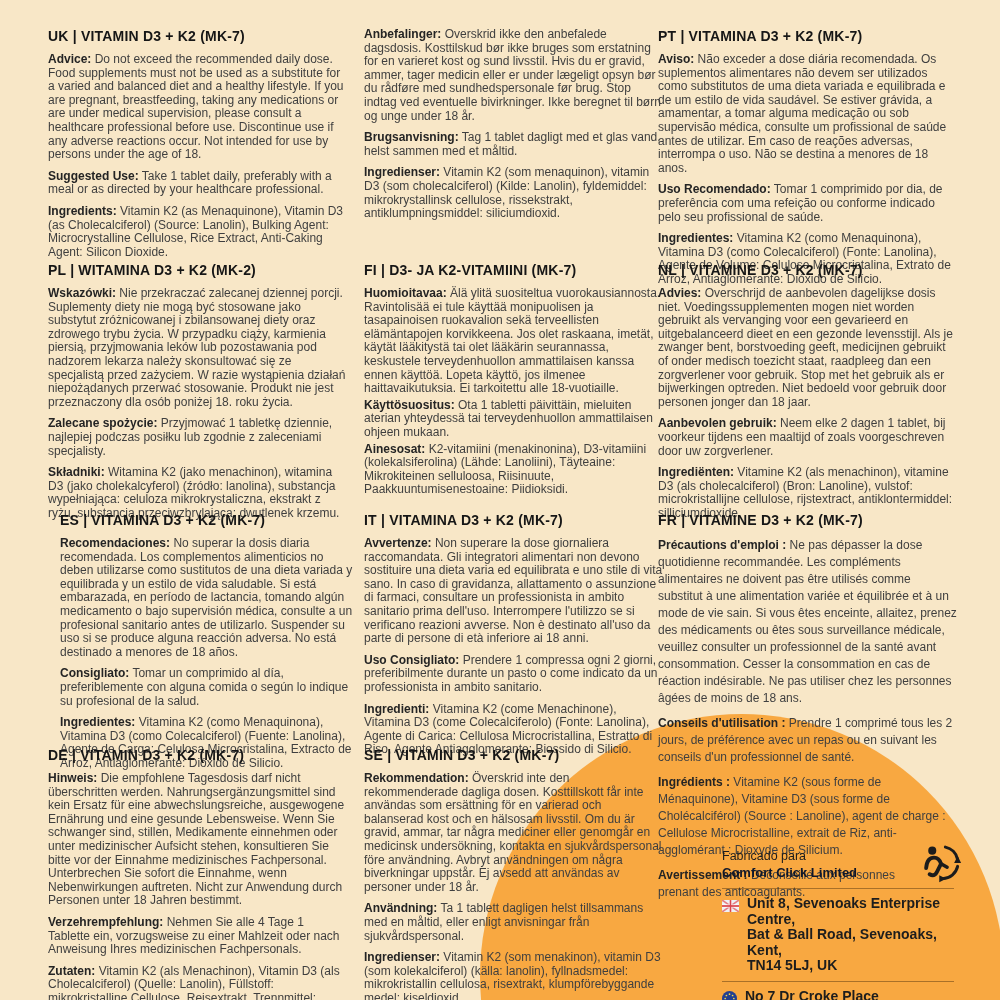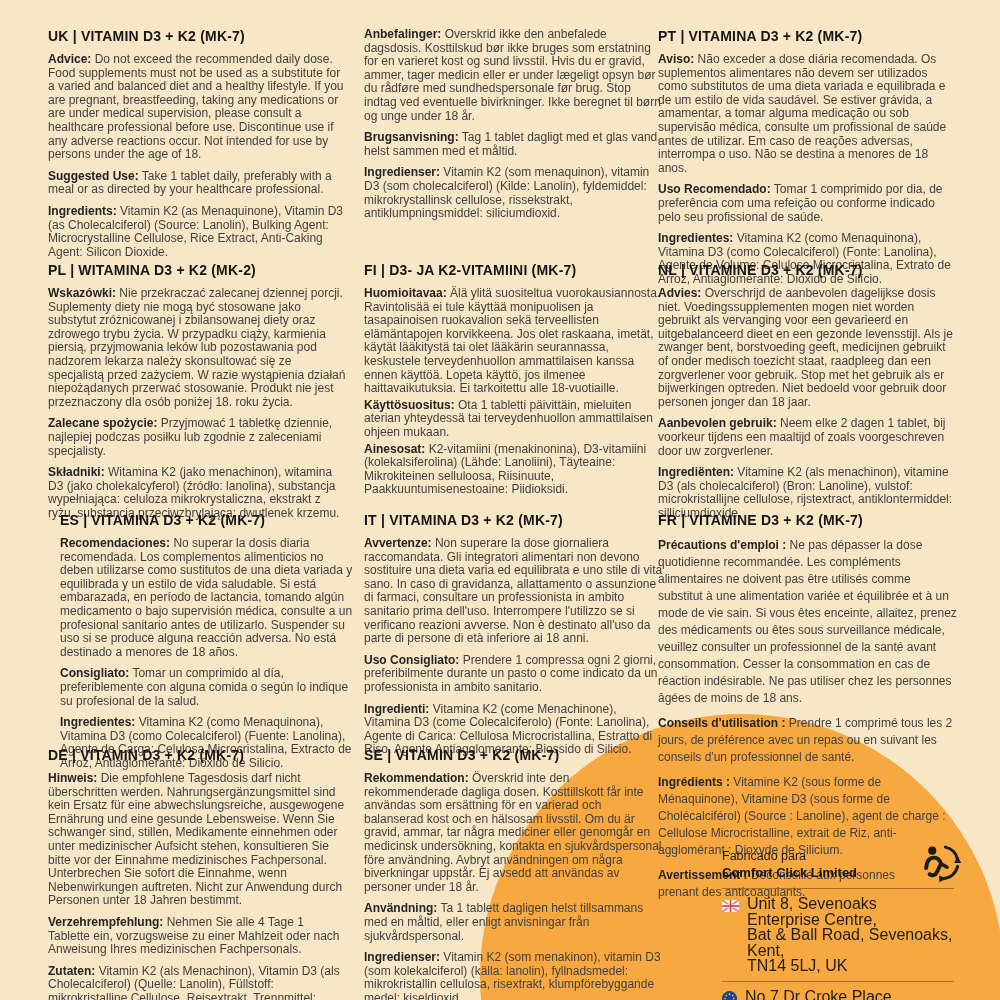--- a/index.html
+++ b/index.html
@@ -31,21 +31,21 @@
   .triman svg{width:42px;height:42px;}
   
   .sec-fr .paras > p:last-child{padding-right:52px;}
   
   .footer{position:absolute;left:722px;top:848px;width:232px;color:#1d1d1d;}
   .made-for{font-size:12.5px;line-height:16px;}
   .company{font-size:13px;font-weight:bold;line-height:17px;color:#0f172a;}
   .divider{border:none;border-top:1px solid rgba(70,45,10,.45);margin:7px 0;}
   .addr{display:flex;gap:8px;align-items:flex-start;}
   .addr .flag{flex:0 0 auto;margin-top:2px;}
-  .addr-lines{font-size:16px;line-height:15.5px;}
+  .addr-lines{font-size:14px;line-height:15.5px;font-weight:bold;}
   .website{margin-top:9px;font-size:14px;color:#101010;}
   .website b{font-weight:bold;}
 </style>
 </head>
 <body>
 
 <div class="accent-circle"></div>
 
 <section class="sec" id="sec-uk">
   <h2>UK | VITAMIN D3 + K2 (MK-7)</h2>

